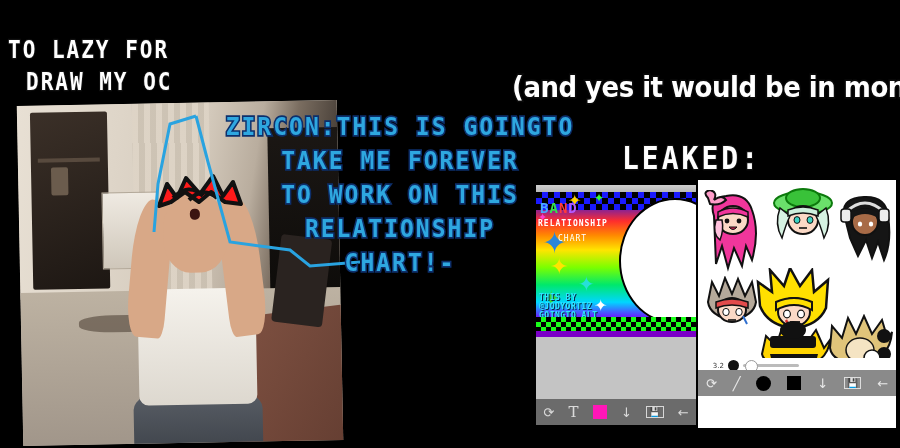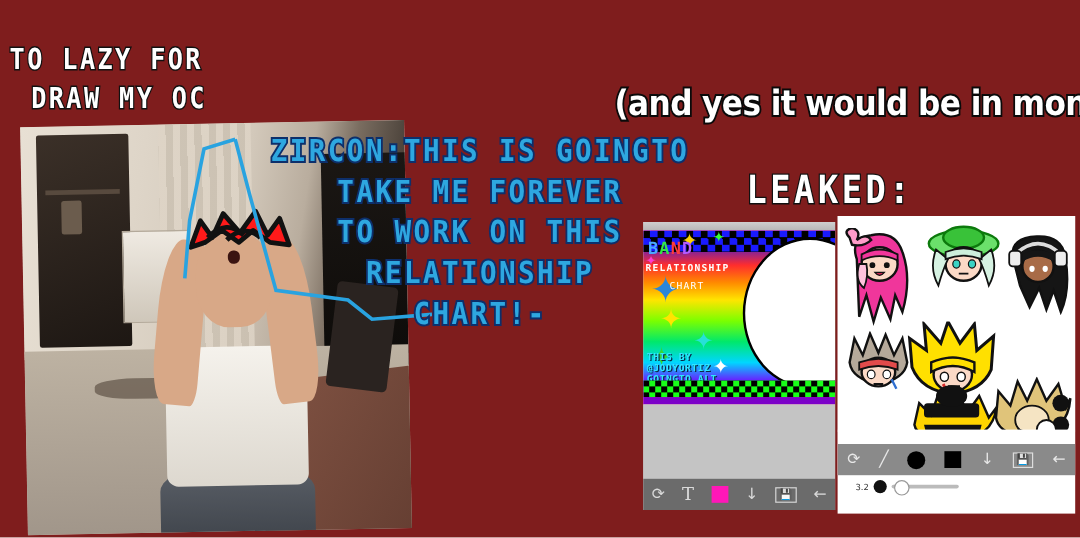--- a/index.html
+++ b/index.html
@@ -1,18 +1,18 @@
 <!DOCTYPE html>
 <html><head>
 <meta charset="utf-8">
 <style>
   html,body{margin:0;padding:0;background:#fff;}
   body{width:900px;height:448px;position:relative;overflow:hidden;
        font-family:"DejaVu Sans",sans-serif;}
-  .root{position:absolute;inset:0;background:#7f1d1d;padding-left:29px;}
+  .root{position:absolute;inset:0;background:#000000;padding-left:29px;}
 
   
   .pixtext{
     position:absolute;
     font-family:"DejaVu Sans Mono",monospace;
     font-weight:bold;
     color:#ffffff;
     letter-spacing:2px;
     white-space:nowrap;
     -webkit-text-stroke:2px #111;
@@ -358,21 +358,21 @@
           <ellipse cx="34" cy="36" rx="14" ry="12" fill="#F5E4C3" stroke="#111" stroke-width="1.5"></ellipse>
           <path d="M22 44 Q34 48 46 44" fill="none" stroke="#111" stroke-width="1.5"></path>
           <circle cx="58" cy="22" r="7" fill="#111"></circle>
           <circle cx="58" cy="40" r="7" fill="#111"></circle>
           <circle cx="46" cy="44" r="8" fill="#fff" stroke="#111" stroke-width="1.5"></circle>
         </svg>
       </div>
     </div>
 
     <div class="appR-sliders">
-      <div class="sl-row" style="left:12px;top:2px;margin-top:40px;">
+      <div class="sl-row" style="left:12px;top:2px;">
         <span class="sl-lbl">3.2</span>
         <span class="sl-dot"></span>
         <span class="sl-track">
           <span class="sl-knob" style="left:2px;"></span>
         </span>
       </div>
       <div class="sl-row" style="left:12px;top:18px;">
         <span class="sl-lbl">100</span>
         <span class="sl-dot"></span>
         <span class="sl-track">

